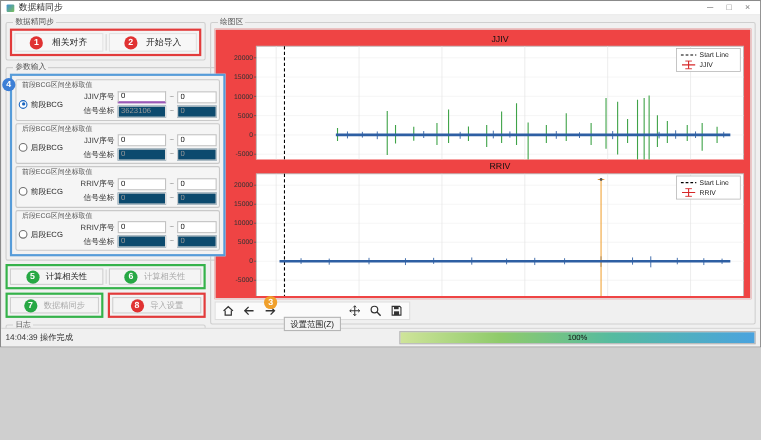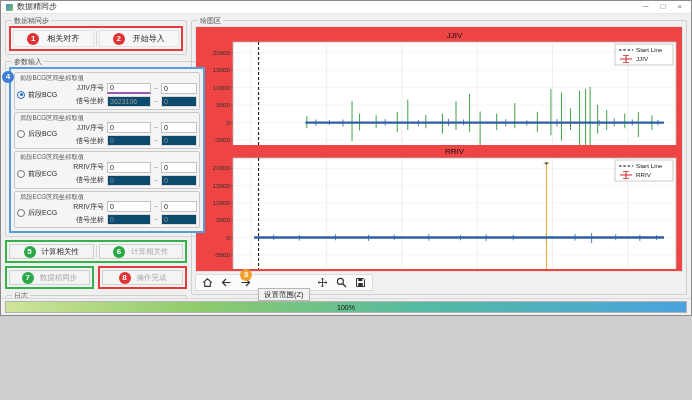--- a/index.html
+++ b/index.html
@@ -216,21 +216,21 @@
         <div class="actions-row2">
           <div class="abox">
             <button class="action-btn disabled">
               <span class="badge green">7</span>
               <span>数据精同步</span>
             </button>
           </div>
           <div class="abox red">
             <button class="action-btn disabled">
               <span class="badge red">8</span>
-              <span>操作完成</span>
+              <span>导入设置</span>
             </button>
           </div>
         </div>
       </div>
 
       <fieldset class="log-group">
         <legend>日志</legend>
         <div class="log-list">
           <div>14:04:38 Info: (1/3)导入完成</div>
           <div>14:04:38 Info: (2/3)处理完成</div>
@@ -447,17 +447,18 @@
                 <rect x="3.2" y="6" width="4.6" height="3.5" fill="#333"></rect>
                 <rect x="3.2" y="1.5" width="4.2" height="2.6" fill="#333"></rect>
               </svg>
           </span>
         </div>
       </fieldset>
     </div>
   </div>
 
   <div class="statusbar">
+    <span class="status-text">14:04:39 操作完成</span>
     <div class="progress">
       <span>100%</span>
     </div>
   </div>
 </div>
 
 </body></html>

